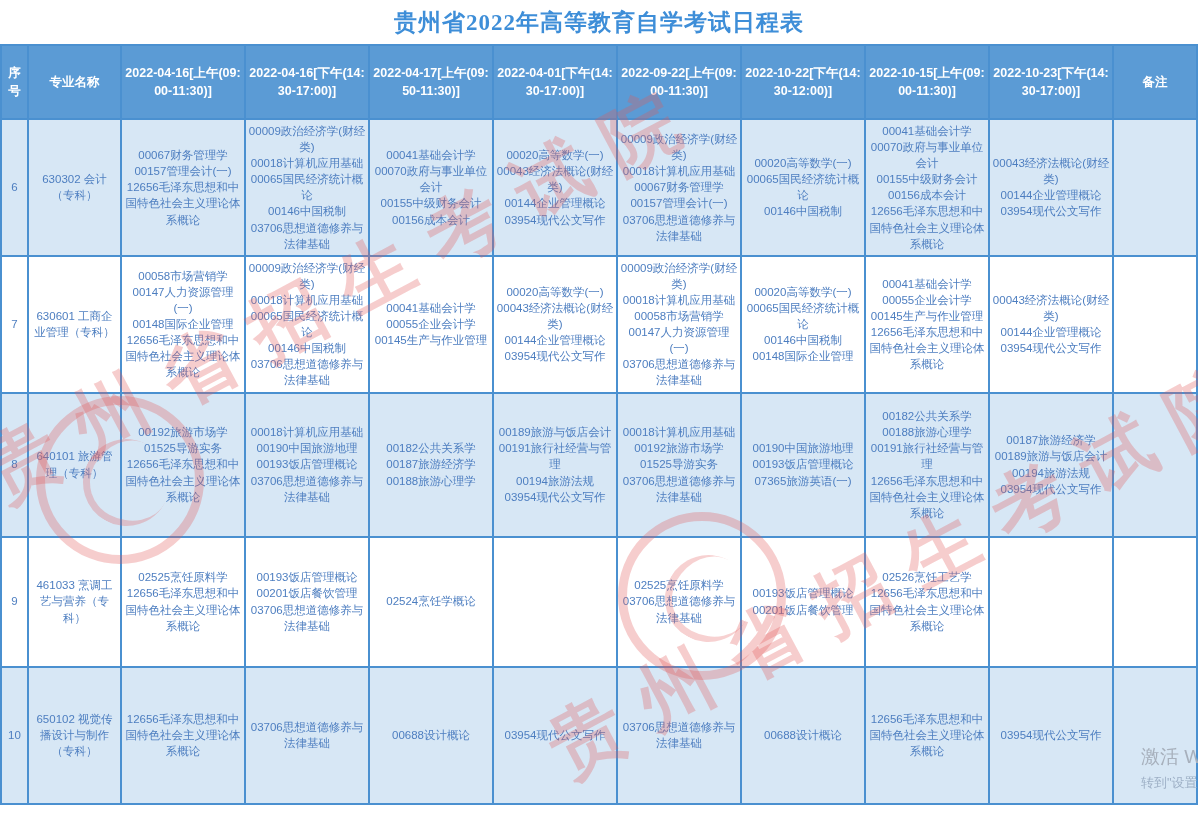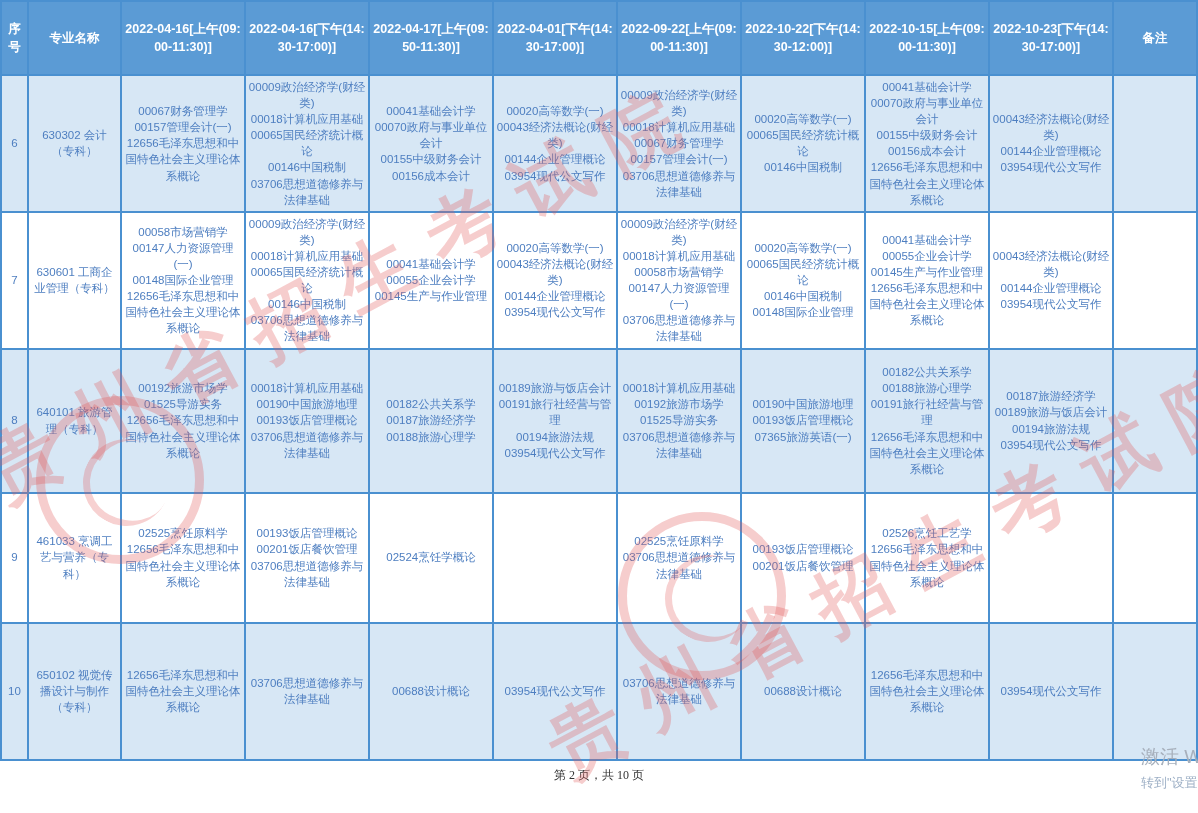--- a/index.html
+++ b/index.html
@@ -48,20 +48,21 @@
   
   .win-activate { position:absolute; left:1141px; top:744px; pointer-events:none; white-space:nowrap; }
   .win-line1 { font-size:19px; color:#a7b0bc; }
   .win-line2 { font-size:13px; color:#9eb0c6; margin-top:4px; }
 </style>
 </head>
 <body>
 
 <div class="page">
 
+  <div class="title">贵州省2022年高等教育自学考试日程表</div>
 
   <table class="schedule">
     <colgroup>
       <col style="width:27px">
         <col style="width:93px">
       <col style="width:124px">
         <col style="width:124px">
         <col style="width:124px">
         <col style="width:124px">
       <col style="width:124px">

